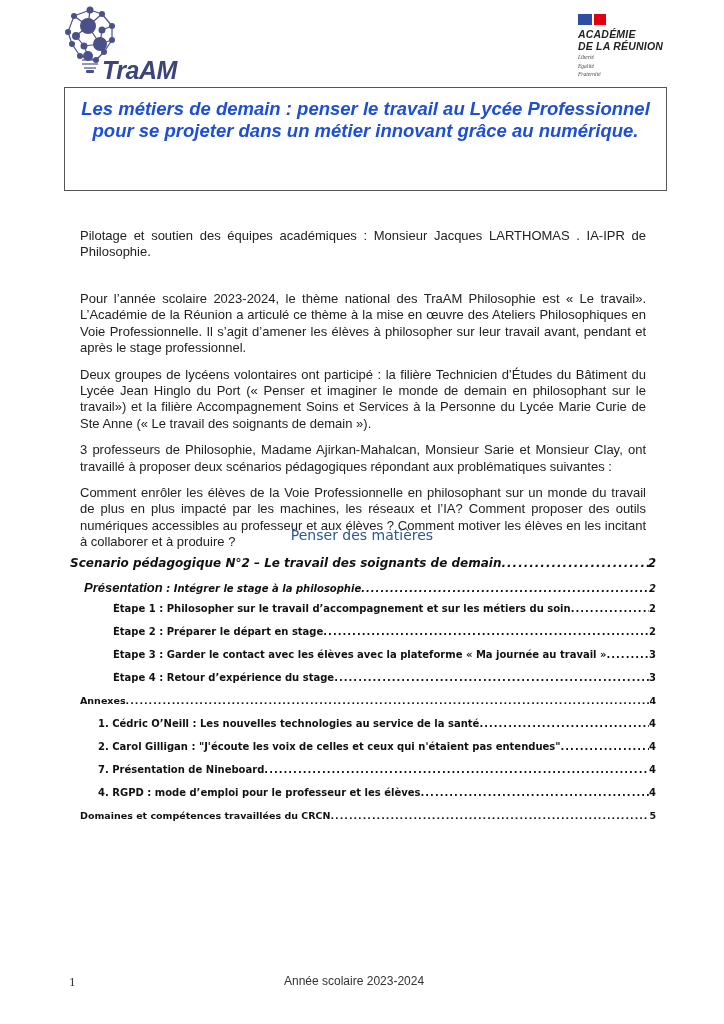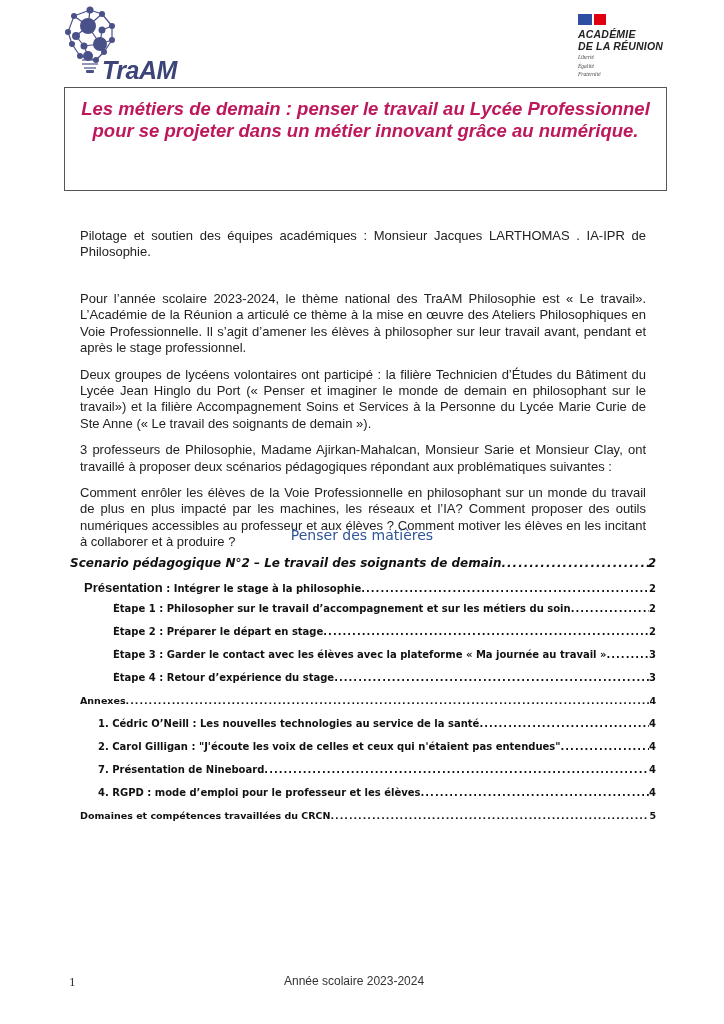--- a/index.html
+++ b/index.html
@@ -9,32 +9,32 @@
   .traam-text { position: absolute; left: 40px; top: 52px; font-family: "Liberation Sans", sans-serif; font-weight: bold; font-style: italic; font-size: 25px; color: #3c4478; letter-spacing: -0.5px; }
   .academie { position: absolute; left: 578px; top: 14px; width: 110px; }
   .flag { width: 28px; height: 11px; display: flex; margin-bottom: 3px; }
   .flag .b { width: 14px; background: #2d4ea3; }
   .flag .w { width: 2px; background: #fff; }
   .flag .r { width: 12px; background: #e1000f; }
   .acad-name { font-family: "Liberation Sans", sans-serif; font-weight: bold; font-size: 10.5px; line-height: 12px; color: #222; letter-spacing: 0.2px; font-style: italic; }
   .devise { font-family: "Liberation Serif", serif; font-style: italic; font-size: 5.5px; line-height: 6.5px; color: #444; margin-top: 2px; }
   .title-box { position: absolute; left: 64px; top: 87px; width: 603px; height: 104px; border: 1px solid #555; box-sizing: border-box; text-align: center; }
   .title-main { font-weight: bold; font-size: 17.5px; color: #2e3a7c; margin-top: 3px; line-height: 22px; }
-  .title-sub { font-weight: bold; font-style: italic; font-size: 18.5px; color: #be185d; line-height: 22px; margin-top: 10px; padding: 0 6px; }
+  .title-sub { font-weight: bold; font-style: italic; font-size: 18.5px; color: #1d4ed8; line-height: 22px; margin-top: 10px; padding: 0 6px; }
   .para { position: absolute; left: 70px; width: 586px; font-size: 13px; line-height: 16.4px; color: #222; text-align: justify; }
   .para p { margin: 10px; }
   .toc-title { position: absolute; left: 0; width: 724px; top: 527px; text-align: center; font-family: "DejaVu Sans", sans-serif; font-size: 14px; color: #2f5597; }
   .toc { position: absolute; left: 70px; width: 586px; top: 556px; font-family: "DejaVu Sans", sans-serif; }
   .toc-row { display: flex; align-items: baseline; white-space: nowrap; overflow: hidden; font-weight: bold; color: #111; }
   .toc-row .lbl { flex: 0 0 auto; }
   .toc-row .dots { flex: 1 1 auto; overflow: hidden; letter-spacing: 1px; color: #111; }
   .toc-row .dots::after { content: "......................................................................................................................................................................................................................"; }
   .toc-row .pg { flex: 0 0 auto; }
   .lvl0 { font-style: italic; font-size: 12px; height: 24px; }
-  .lvl1 { font-size: 10px; height: 23px; padding-left: 14px; }
+  .lvl1 { font-size: 10px; height: 23px; padding-left: 14px; font-style: italic; }
   .lvl1 .big { font-family: "Liberation Sans", sans-serif; font-size: 13px; }
   .lvl2 { font-size: 10px; height: 23px; padding-left: 43px; }
   .lvl-a { font-size: 9.5px; height: 23px; padding-left: 10px; }
   .lvl-an { font-size: 10px; height: 23px; padding-left: 28px; }
   .footer-num { position: absolute; left: 69px; top: 974px; font-family: "Liberation Serif", serif; font-size: 13px; color: #333; }
   .footer-year { position: absolute; left: 284px; top: 974px; font-size: 12px; color: #333; }
 </style>
 </head>
 <body>
 

